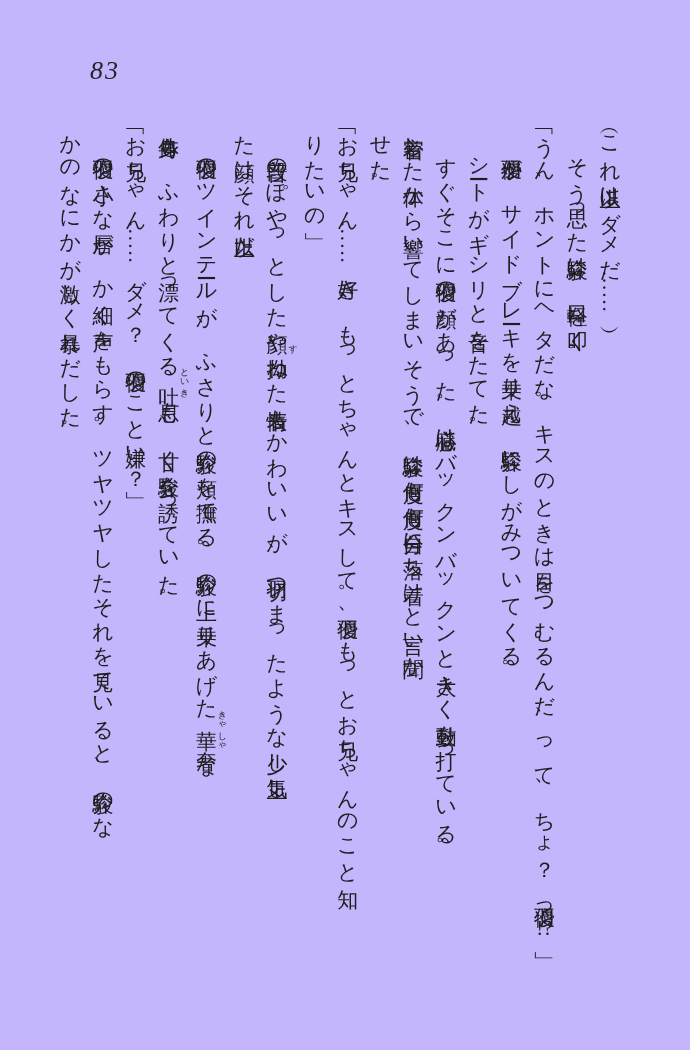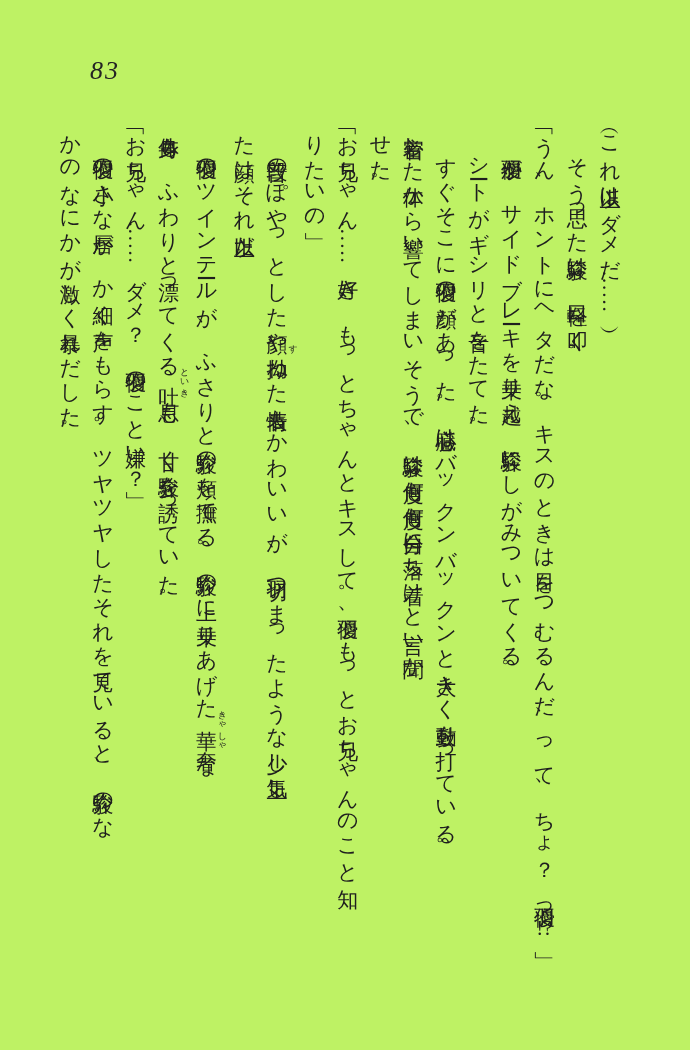--- a/index.html
+++ b/index.html
@@ -2,21 +2,21 @@
 <html lang="ja"><head>
 <meta charset="utf-8">
 <style>
   html, body { margin: 0; padding: 0; }
   body { background: #e8e8e8; }
 
   .page {
     position: relative;
     width: 690px;
     height: 1050px;
-    background: #bef264;
+    background: #c4b5fd;
     overflow: hidden;
     font-family: "Liberation Serif", "DejaVu Serif", serif;
     color: #1e1e1e;
   }
 
   .page-number {
     position: absolute;
     left: 90px;
     top: 56px;
     font-style: italic;

